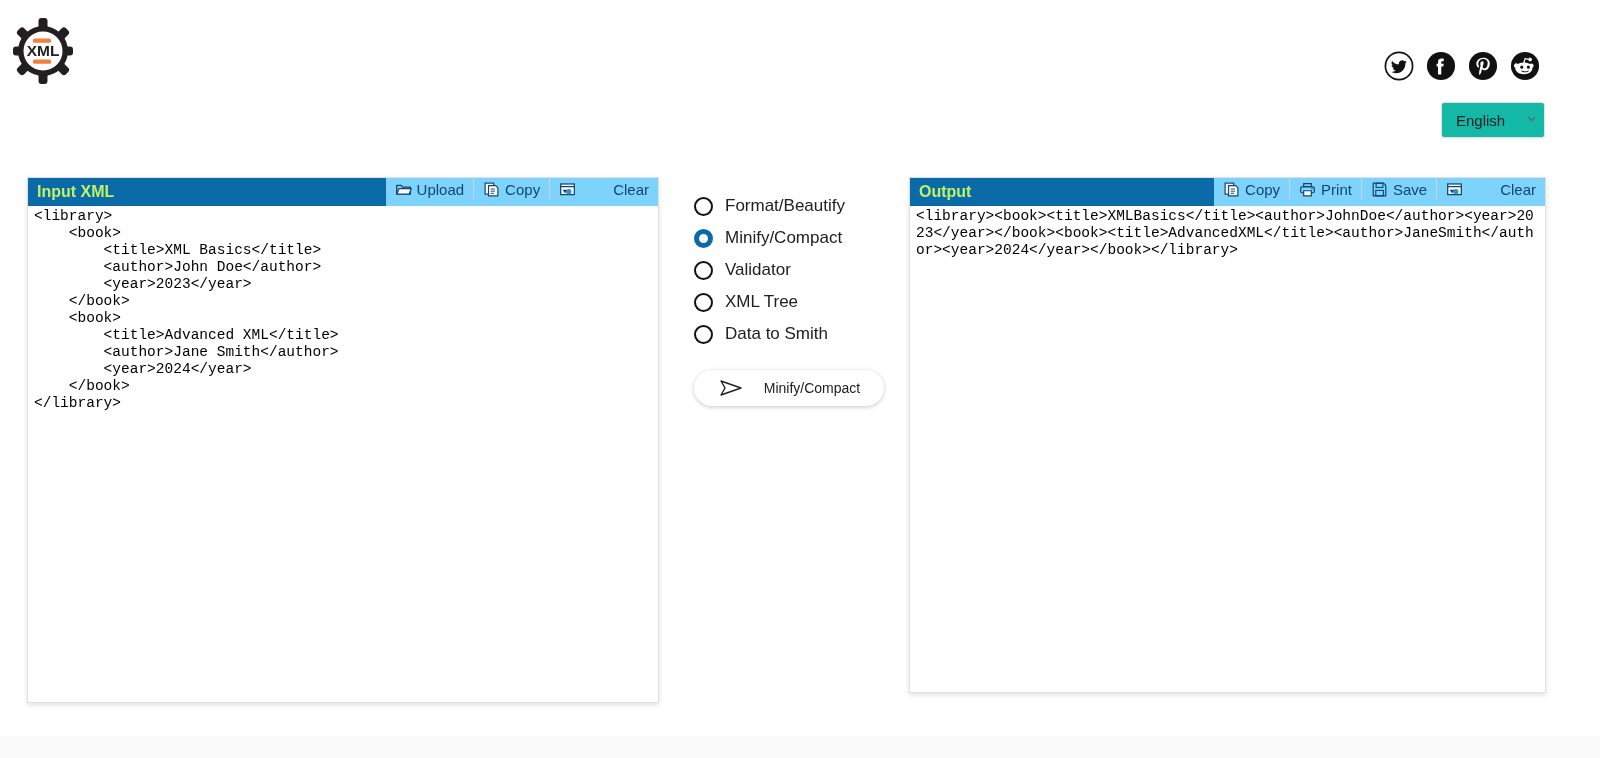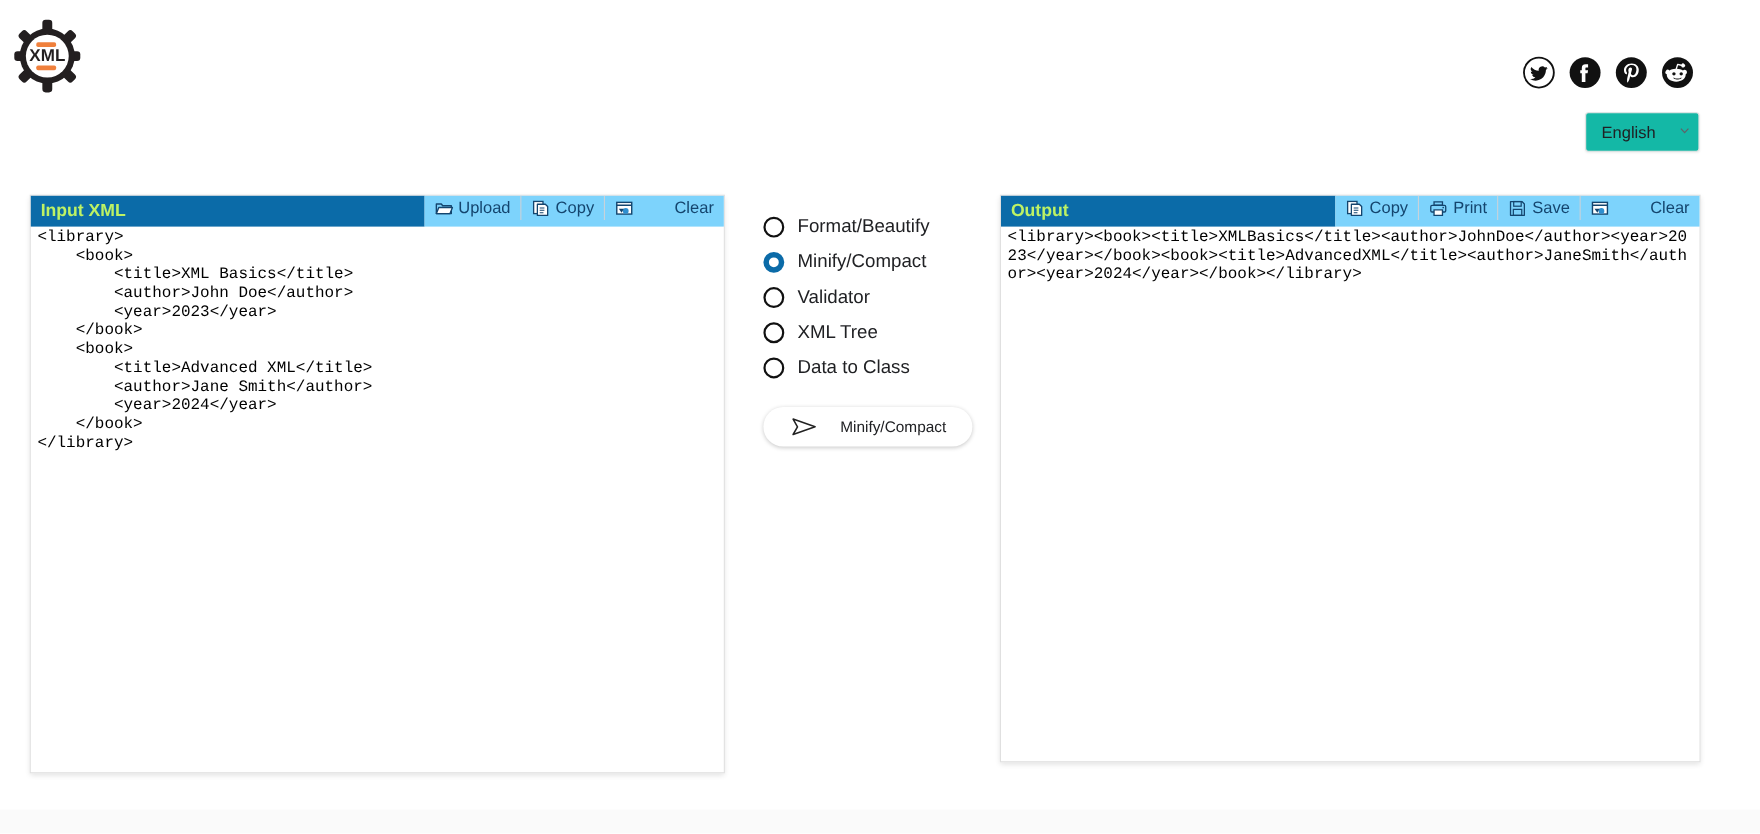--- a/index.html
+++ b/index.html
@@ -326,21 +326,21 @@
     <div class="radio-row">
       <span class="radio-dot"></span>
       <span class="radio-label">Validator</span>
     </div>
     <div class="radio-row">
       <span class="radio-dot"></span>
       <span class="radio-label">XML Tree</span>
     </div>
     <div class="radio-row">
       <span class="radio-dot"></span>
-      <span class="radio-label">Data to Class</span>
+      <span class="radio-label">Data to Smith</span>
     </div>
 
     <button id="run-btn">
       <svg width="26" height="20" viewBox="0 0 26 20">
         <path d="M3 3 L23 10 L3 17 L7 10 Z" fill="none" stroke="#222222" stroke-width="1.4" stroke-linejoin="round"></path>
       </svg>
       <span id="run-btn-label">Minify/Compact</span>
     </button>
   </div>
 

